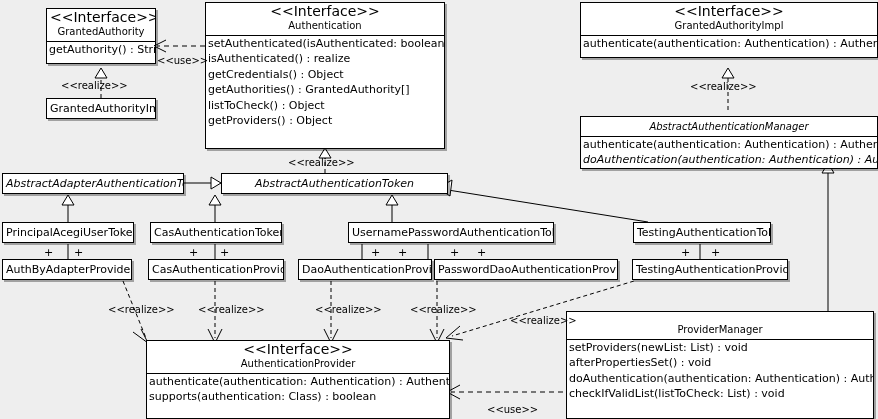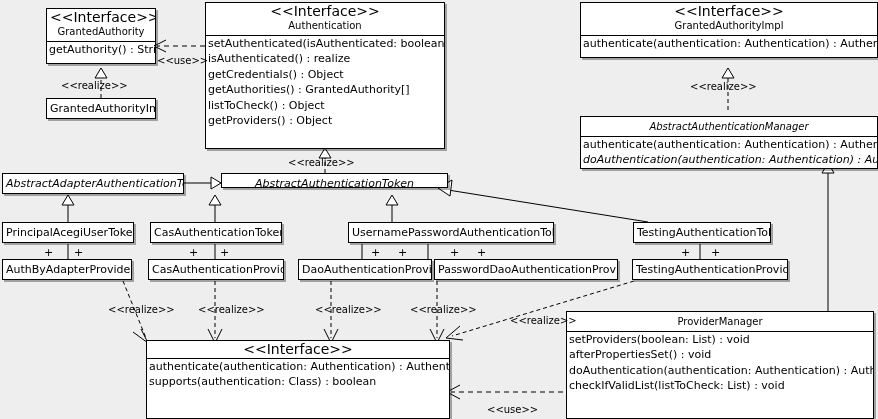--- a/index.html
+++ b/index.html
@@ -254,21 +254,21 @@
     <div class="ops">
       <span class="op">authenticate(authentication: Authentication) : Authentication</span>
       <span class="op abstract">doAuthentication(authentication: Authentication) : Authentication</span>
     </div>
   </div>
 
   <div class="uml-box" style="left:2px; top:173px; width:182px; height:21px;">
     <div class="simple-name abstract">AbstractAdapterAuthenticationToken</div>
   </div>
 
-  <div class="uml-box" style="left:221px; top:173px; width:227px; height:15px;">
+  <div class="uml-box" style="left:221px; top:173px; width:227px; height:21px;">
     <div class="simple-name abstract">AbstractAuthenticationToken</div>
   </div>
 
   <div class="uml-box" style="left:2px; top:222px; width:132px; height:21px;">
     <div class="simple-name">PrincipalAcegiUserToken</div>
   </div>
 
   <div class="uml-box" style="left:150px; top:222px; width:132px; height:21px;">
     <div class="simple-name">CasAuthenticationToken</div>
   </div>
@@ -297,35 +297,36 @@
     <div class="simple-name">PasswordDaoAuthenticationProvider</div>
   </div>
 
   <div class="uml-box" style="left:632px; top:259px; width:156px; height:21px;">
     <div class="simple-name">TestingAuthenticationProvider</div>
   </div>
 
   <div class="uml-box" style="left:146px; top:340px; width:304px; height:79px;">
     <div class="hdr">
       <span class="stereo">&lt;&lt;Interface&gt;&gt;</span>
+      <span class="cname">AuthenticationProvider</span>
     </div>
     <div class="divider"></div>
     <div class="ops">
       <span class="op">authenticate(authentication: Authentication) : Authentication</span>
       <span class="op">supports(authentication: Class) : boolean</span>
     </div>
   </div>
 
   <div class="uml-box" style="left:566px; top:311px; width:308px; height:108px;">
-    <div class="hdr" style="padding-top:2px;">
+    <div class="hdr" style="padding-top:10px;">
       <span class="cname">ProviderManager</span>
     </div>
     <div class="divider"></div>
     <div class="ops">
-      <span class="op">setProviders(boolean: List) : void</span>
+      <span class="op">setProviders(newList: List) : void</span>
       <span class="op">afterPropertiesSet() : void</span>
       <span class="op">doAuthentication(authentication: Authentication) : Authentication</span>
       <span class="op">checkIfValidList(listToCheck: List) : void</span>
     </div>
   </div>
 
   <div class="edge-label" style="left:157px; top:55px;">&lt;&lt;use&gt;&gt;</div>
 
   <div class="edge-label" style="left:61px; top:80px;">&lt;&lt;realize&gt;&gt;</div>
 

